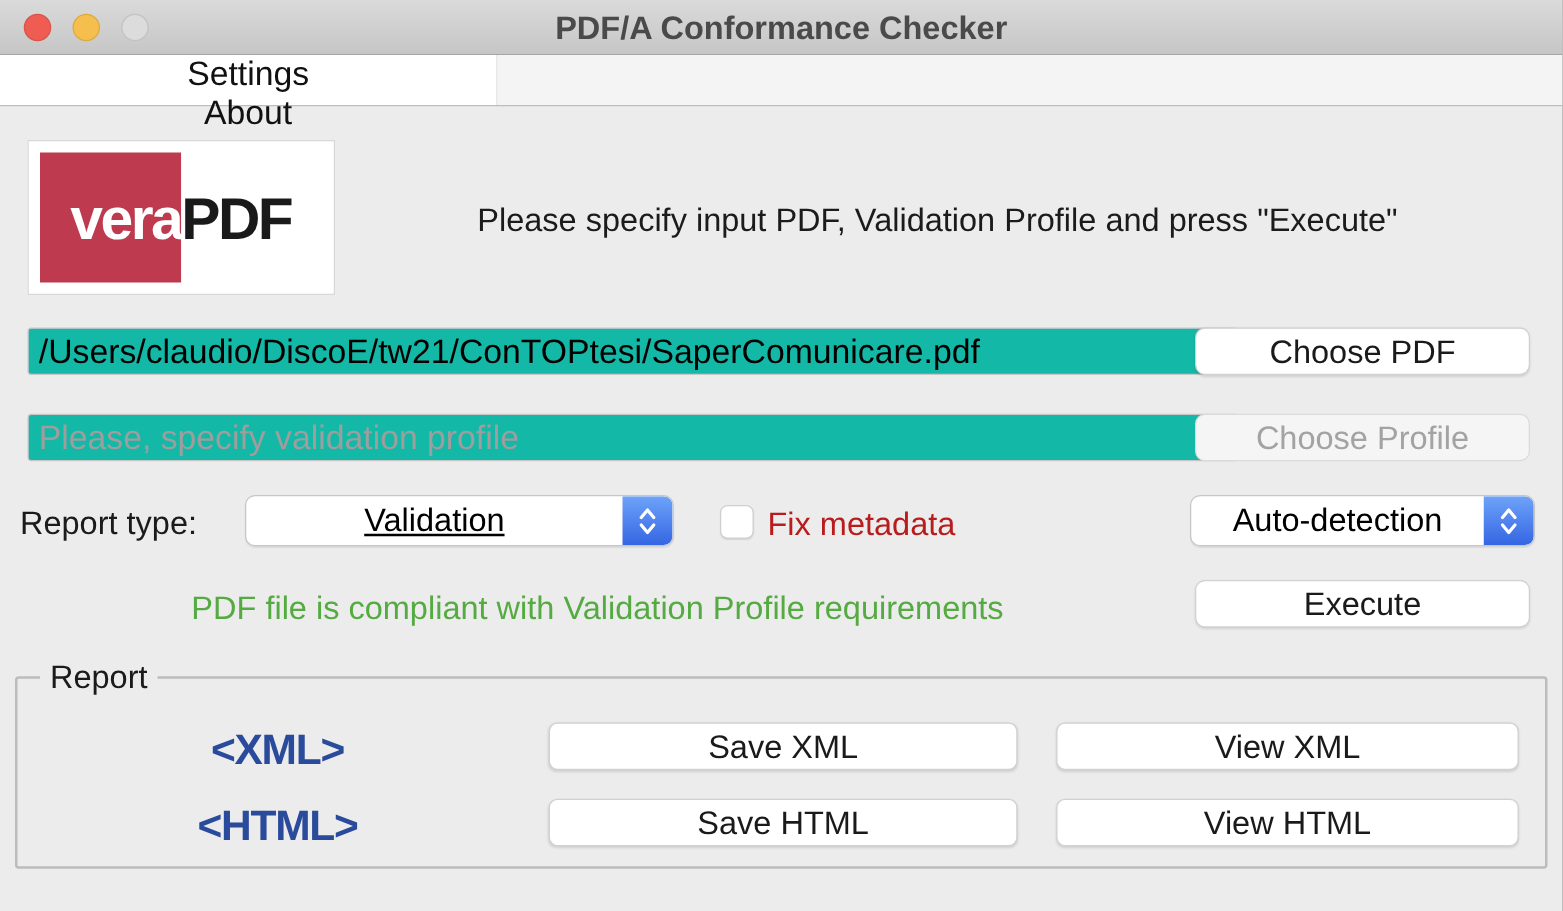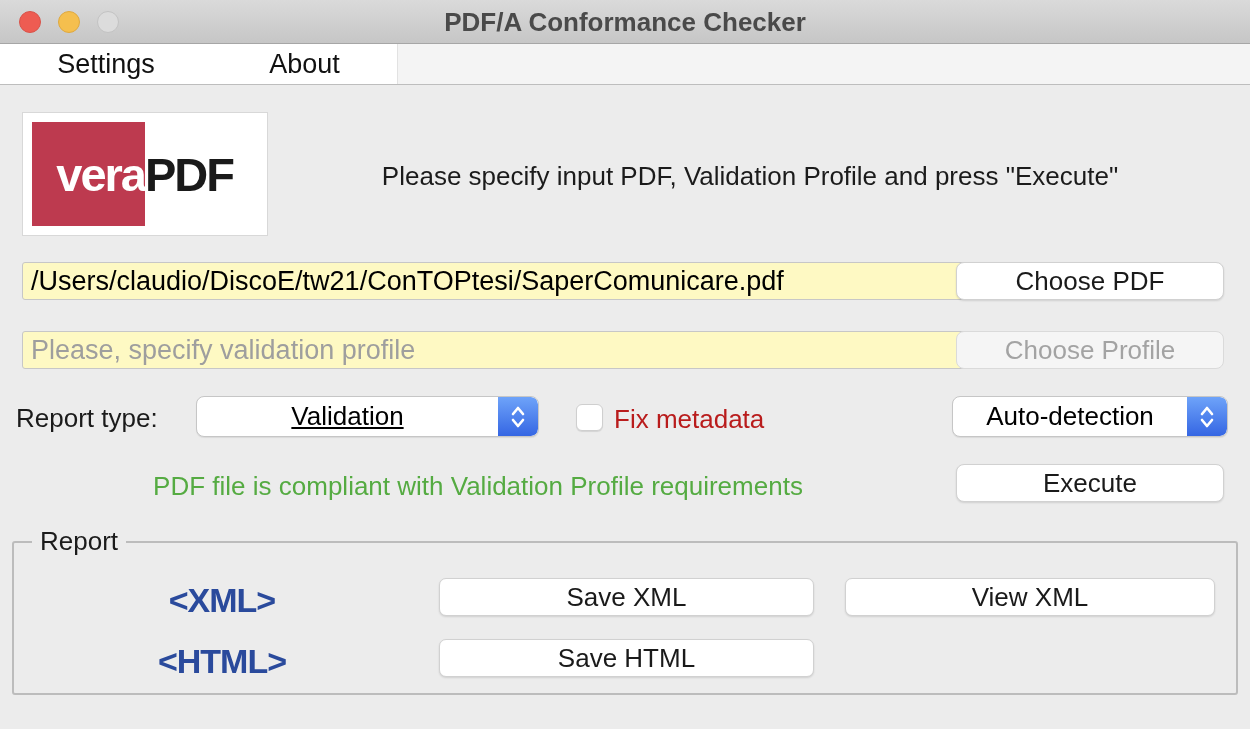--- a/index.html
+++ b/index.html
@@ -28,21 +28,21 @@
   }
 
   
   .menubar {
     position:absolute; left:0; top:44px; width:1250px; height:41px;
     background:#f4f4f4; border-bottom:1px solid #bdbdbd;
   }
   .menubar-left {
     position:absolute; left:0; top:0; width:398px; height:100%;
     background:#ffffff; border-right:1px solid #e2e2e2;
-    display:flex; justify-content:space-around; align-items:center;
+    display:flex; justify-content:space-around; align-items:center;flex-direction:column;
   }
   .menu-item { font-size:27px; color:#111; cursor:default; }
 
   
   .logo-frame {
     position:absolute; left:22px; top:112px; width:246px; height:124px;
     background:#fff; border:1px solid #d8d8d8; padding:9px;
   }
   .logo { display:flex; width:100%; height:100%;justify-content:flex-end; }
   .logo-red {
@@ -58,21 +58,21 @@
 
   
   .instruction {
     position:absolute; left:270px; top:161px; width:960px;
     text-align:center; font-size:26px; color:#1b1b1b;
   }
 
   
   .field {
     position:absolute; height:38px; width:968px; left:22px;
-    background:#fef9c3; border:1px solid #c7c7c7; border-radius:3px;
+    background:#14b8a6; border:1px solid #c7c7c7; border-radius:3px;
     font-family:"Liberation Sans", sans-serif;
     font-size:27px; color:#000; padding:0 8px; outline:none;
   }
   .field::placeholder { color:#9e9e9e; opacity:1; }
   .field.pdf { top:262px; }
   .field.profile { top:331px; }
 
   
   .btn {
     position:absolute; height:38px;
@@ -210,15 +210,16 @@
 
   <div class="groupbox">
     <span class="group-legend">Report</span>
 
     <div class="fmt-label xml">&lt;XML&gt;</div>
     <div class="btn gbtn view row1">View XML</div>
     <div class="btn gbtn save row1">Save XML</div>
 
     <div class="fmt-label html">&lt;HTML&gt;</div>
     <div class="btn gbtn save row2">Save HTML</div>
+    <div class="btn gbtn view row2">View HTML</div>
   </div>
 
 </div>
 
 </body></html>

